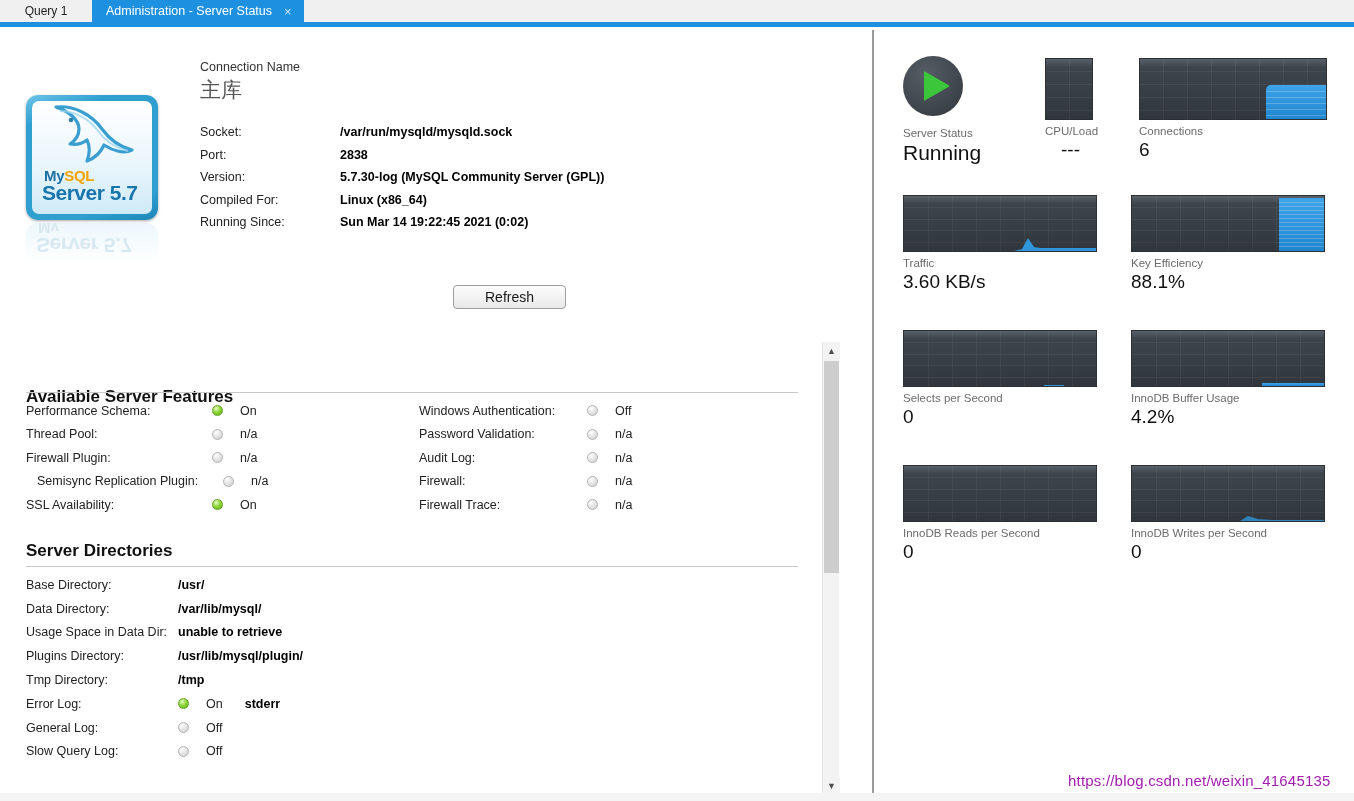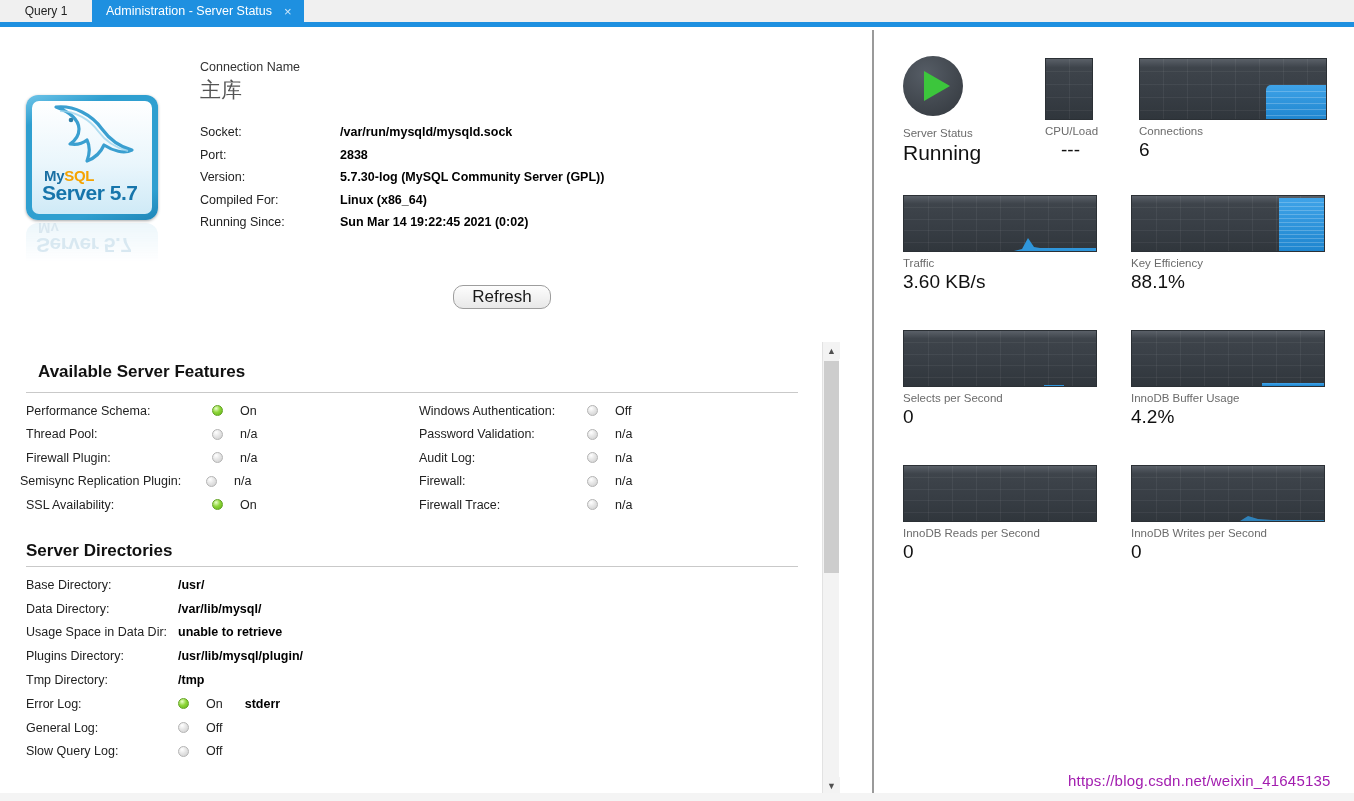--- a/index.html
+++ b/index.html
@@ -81,24 +81,24 @@
   .conn-block { position:absolute; left:200px; top:60px; }
   .conn-caption { font-size:12.5px; color:#333; }
   .conn-name { font-size:21px; color:#555; margin-top:2px; font-weight:normal; }
 
   .kv-table { position:absolute; left:200px; top:125px; }
   .kv-row { display:flex; height:22.5px; align-items:baseline; }
   .kv-label { width:140px; font-size:12.5px; color:#222; }
   .kv-value { font-size:12.5px; color:#000; font-weight:bold; }
 
   .refresh-btn {
-    position:absolute; left:453px; top:285px; width:98px; height:24px;
+    position:absolute; left:453px; top:285px; width:113px; height:24px;
     background:linear-gradient(180deg,#fdfdfd,#e8e8e8);
-    border:1px solid #9d9d9d; border-radius:10px;
-    font-family:"Liberation Sans",sans-serif; font-size:17px; color:#1a1a1a;
+    border:1px solid #9d9d9d; border-radius:4px;
+    font-family:"Liberation Sans",sans-serif; font-size:14px; color:#1a1a1a;
     cursor:pointer;
   }
 
   
   .section-title {
     position:absolute; font-size:17px; font-weight:bold; color:#111;
     font-family:"Liberation Sans",sans-serif;
   }
   .section-rule { position:absolute; left:26px; width:772px; height:1px; background:#c9c9c9; }
 
@@ -241,39 +241,39 @@
       <span class="kv-value">Linux   (x86_64)</span>
     </div>
     <div class="kv-row">
       <span class="kv-label">Running Since:</span>
       <span class="kv-value">Sun Mar 14 19:22:45 2021 (0:02)</span>
     </div>
   </div>
 
   <button class="refresh-btn">Refresh</button>
 
-  <div class="section-title" style="left:26px; top:362px;margin-left:12px;">Available Server Features</div>
+  <div class="section-title" style="left:26px; top:387px;">Available Server Features</div>
   <div class="section-rule" style="top:392px;"></div>
 
   <div class="feat-row" style="left:26px; top:399px;">
     <span class="feat-label" style="width:186px">Performance Schema:</span>
     <span class="led on"></span>
     <span class="feat-state" style="margin-left:17px">On</span>
   </div>
   <div class="feat-row" style="left:26px; top:422.5px;">
     <span class="feat-label" style="width:186px">Thread Pool:</span>
     <span class="led"></span>
     <span class="feat-state" style="margin-left:17px">n/a</span>
   </div>
   <div class="feat-row" style="left:26px; top:446px;">
     <span class="feat-label" style="width:186px">Firewall Plugin:</span>
     <span class="led"></span>
     <span class="feat-state" style="margin-left:17px">n/a</span>
   </div>
-  <div class="feat-row" style="left:20px; top:469.5px;">
+  <div class="feat-row" style="left:37px; top:469.5px;">
     <span class="feat-label" style="width:186px">Semisync Replication Plugin:</span>
     <span class="led"></span>
     <span class="feat-state" style="margin-left:17px">n/a</span>
   </div>
   <div class="feat-row" style="left:26px; top:493px;">
     <span class="feat-label" style="width:186px">SSL Availability:</span>
     <span class="led on"></span>
     <span class="feat-state" style="margin-left:17px">On</span>
   </div>
 

